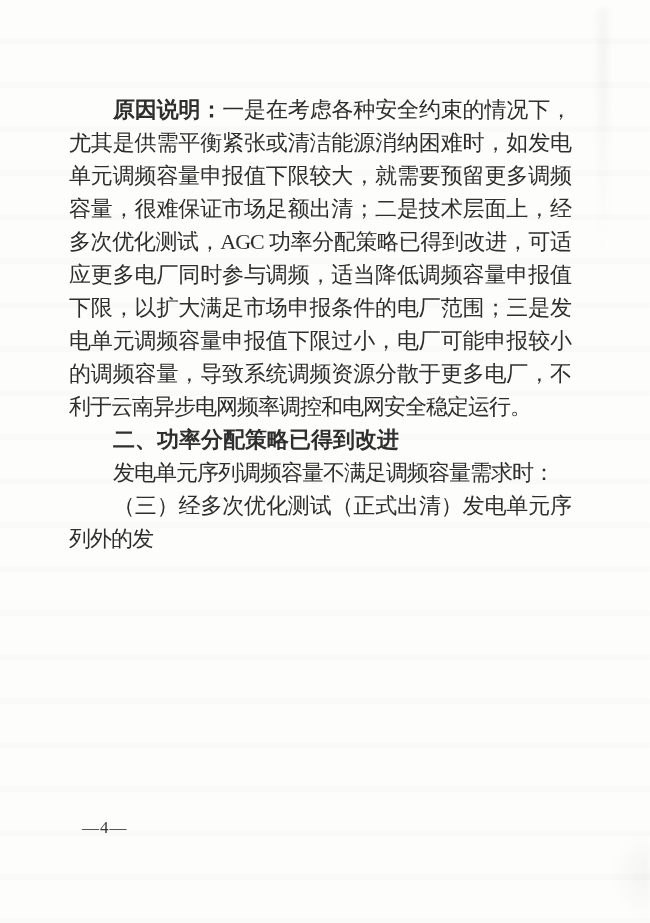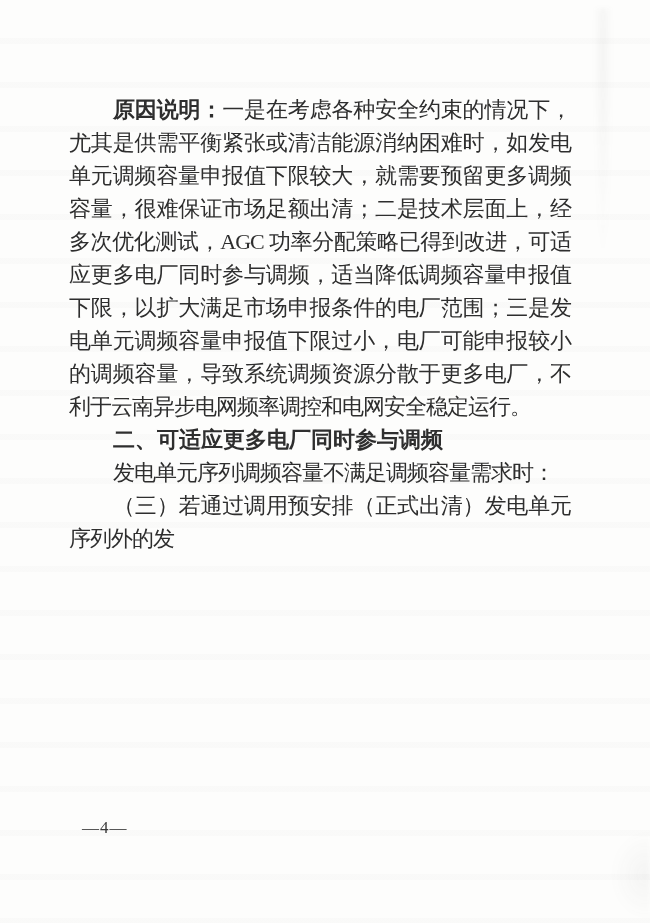--- a/index.html
+++ b/index.html
@@ -98,26 +98,26 @@
 <div class="page">
 
   <div class="scan-stripes"></div>
   <div class="smudge-right"></div>
   <div class="smudge-corner"></div>
 
   <div class="content">
 
     <p><span class="lead-bold">原因说明：</span><span>一是在考虑各种安全约束的情况下，尤其是供需平衡紧张或清洁能源消纳困难时，如发电单元调频容量申报值下限较大，就需要预留更多调频容量，很难保证市场足额出清；二是技术层面上，经多次优化测试，AGC 功率分配策略已得到改进，可适应更多电厂同时参与调频，适当降低调频容量申报值下限，以扩大满足市场申报条件的电厂范围；三是发电单元调频容量申报值下限过小，电厂可能申报较小的调频容量，导致系统调频资源分散于更多电厂，不利于云南异步电网频率调控和电网安全稳定运行。</span></p>
 
-    <p class="heading">二、可适应更多电厂同时参与调频</p>
+    <p class="heading">二、功率分配策略已得到改进</p>
 
 
     <p>发电单元序列调频容量不满足调频容量需求时：</p>
 
 
 
-    <p>（三）若通过调用预安排（正式出清）发电单元序列外的发</p>
+    <p>（三）经多次优化测试（正式出清）发电单元序列外的发</p>
 
   </div>
 
   <div class="page-number">—4—</div>
 
 </div>
 
 </body></html>

